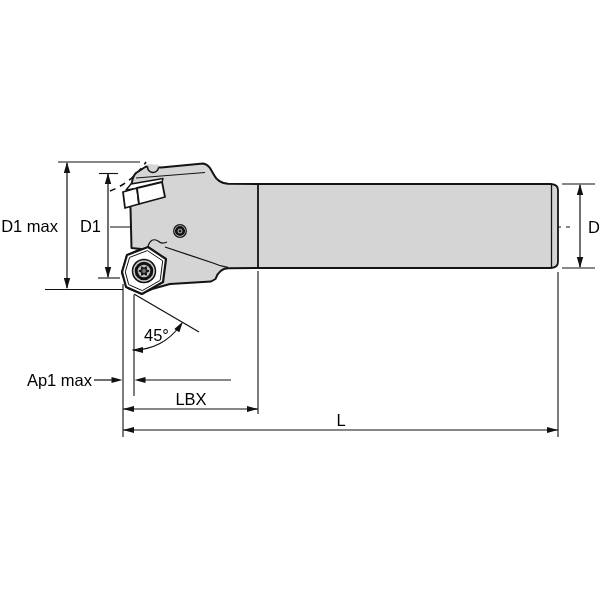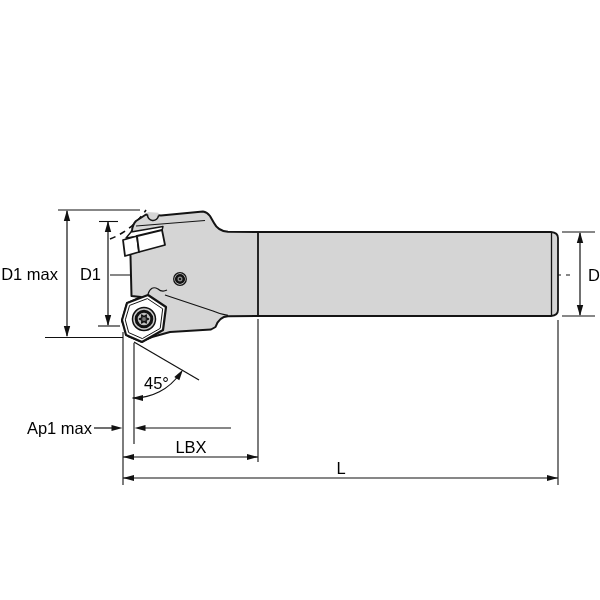--- a/index.html
+++ b/index.html
@@ -1,17 +1,17 @@
 <!DOCTYPE html>
 <html><head>
 <meta charset="utf-8">
 <style>
   html,body{margin:0;padding:0;background:#ffffff;}
   .stage{position:relative;width:600px;height:464px;background:#ffffff;overflow:hidden;
-         font-family:"Liberation Sans", sans-serif;margin-top:48px;}
+         font-family:"Liberation Sans", sans-serif;}
   svg{position:absolute;left:0;top:0;}
   text{font-family:"Liberation Sans", sans-serif;font-size:16.5px;fill:#000;}
 </style>
 </head>
 <body>
 
 <div class="stage">
 <svg width="600" height="600" viewBox="0 0 600 600">
 
   <g stroke="#111" fill="none">

